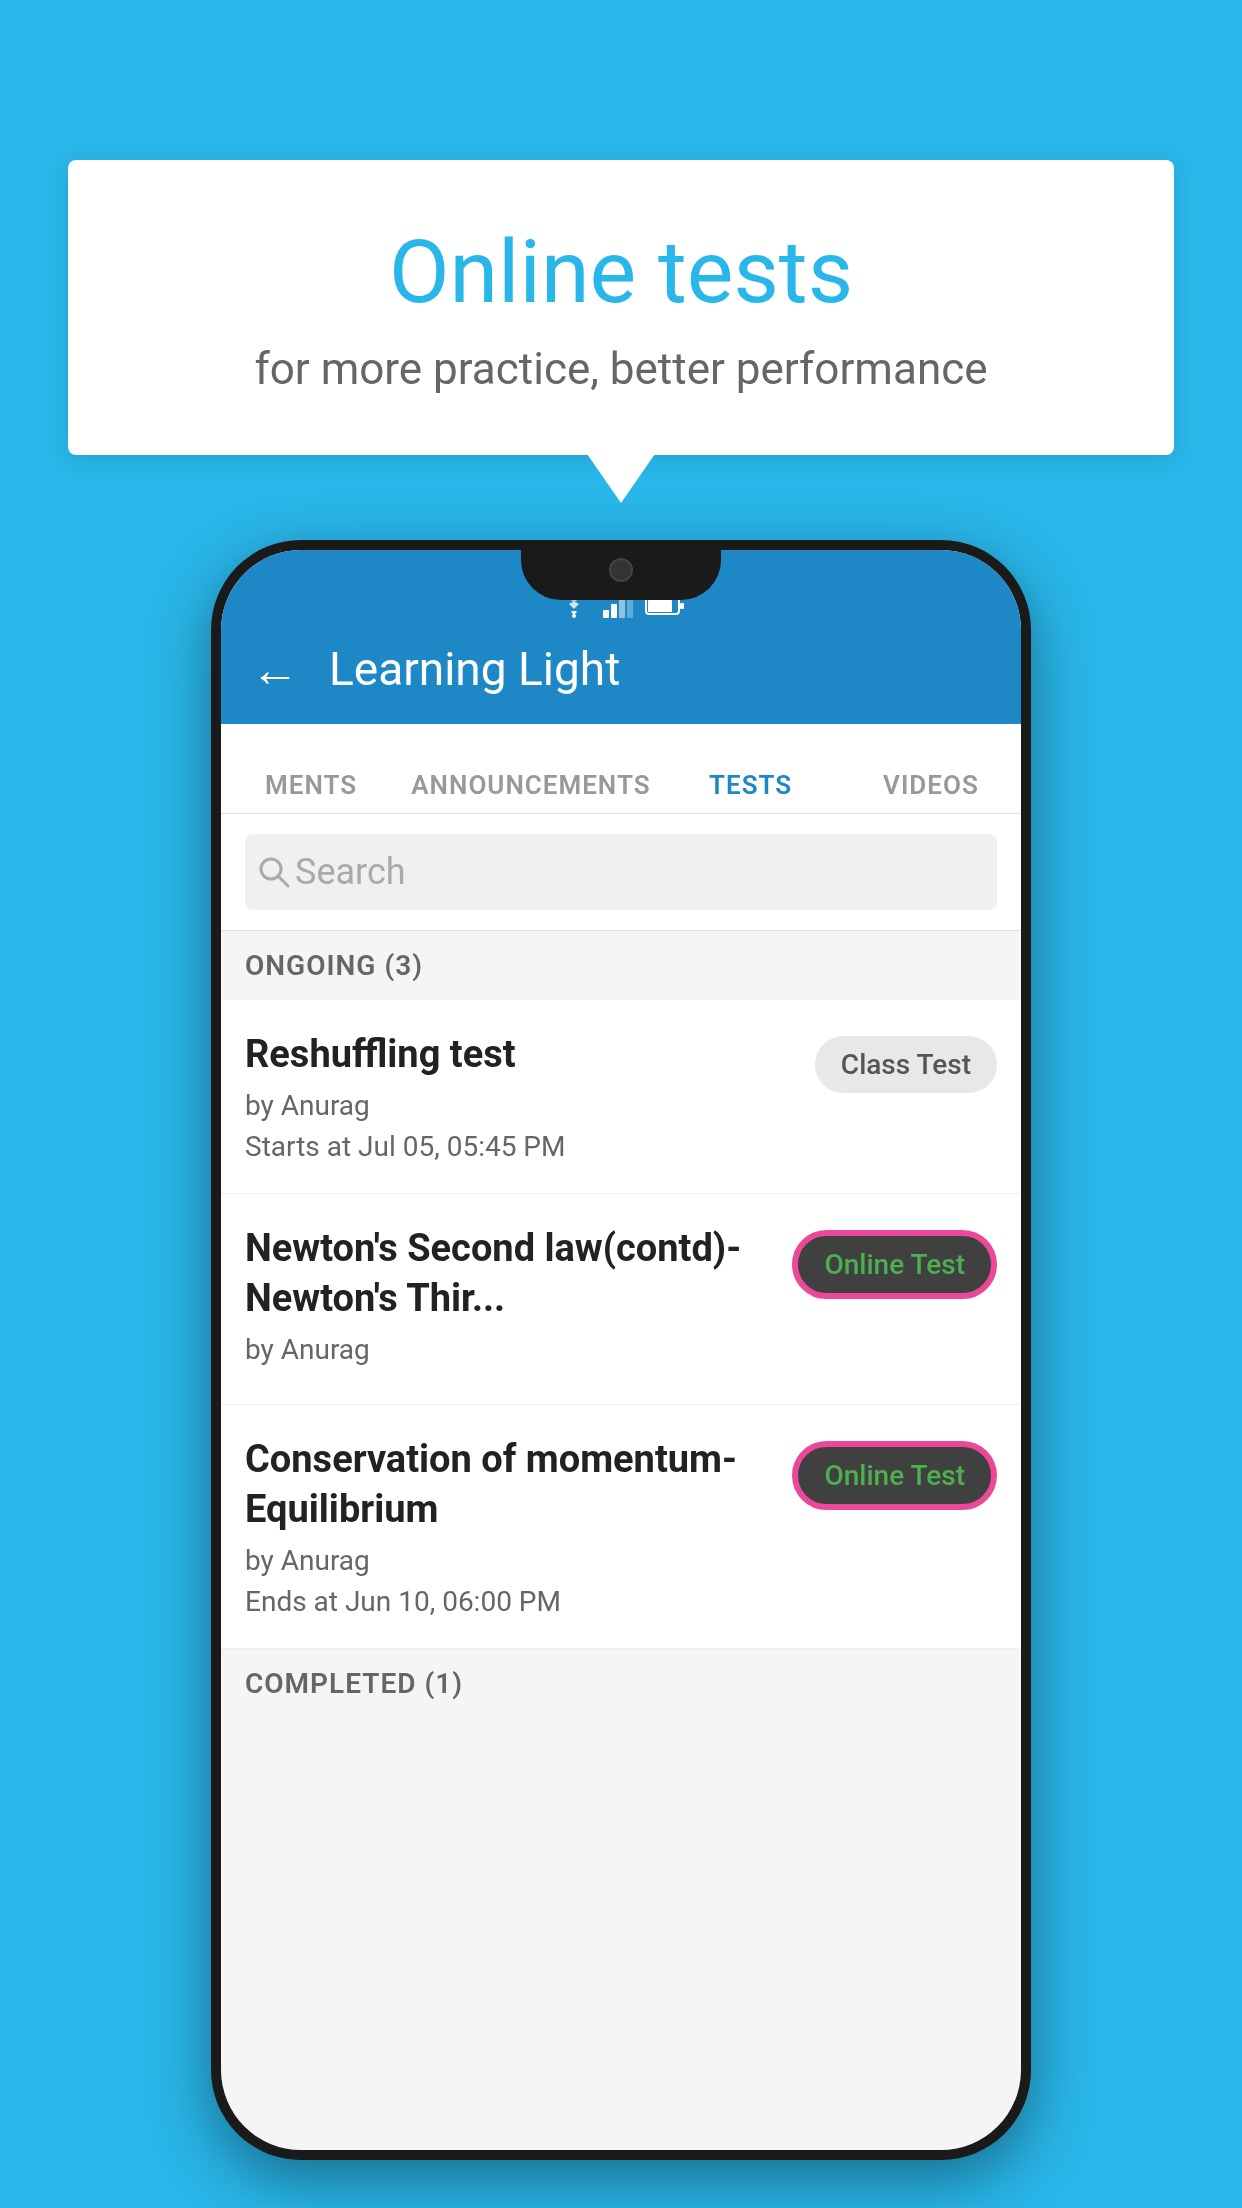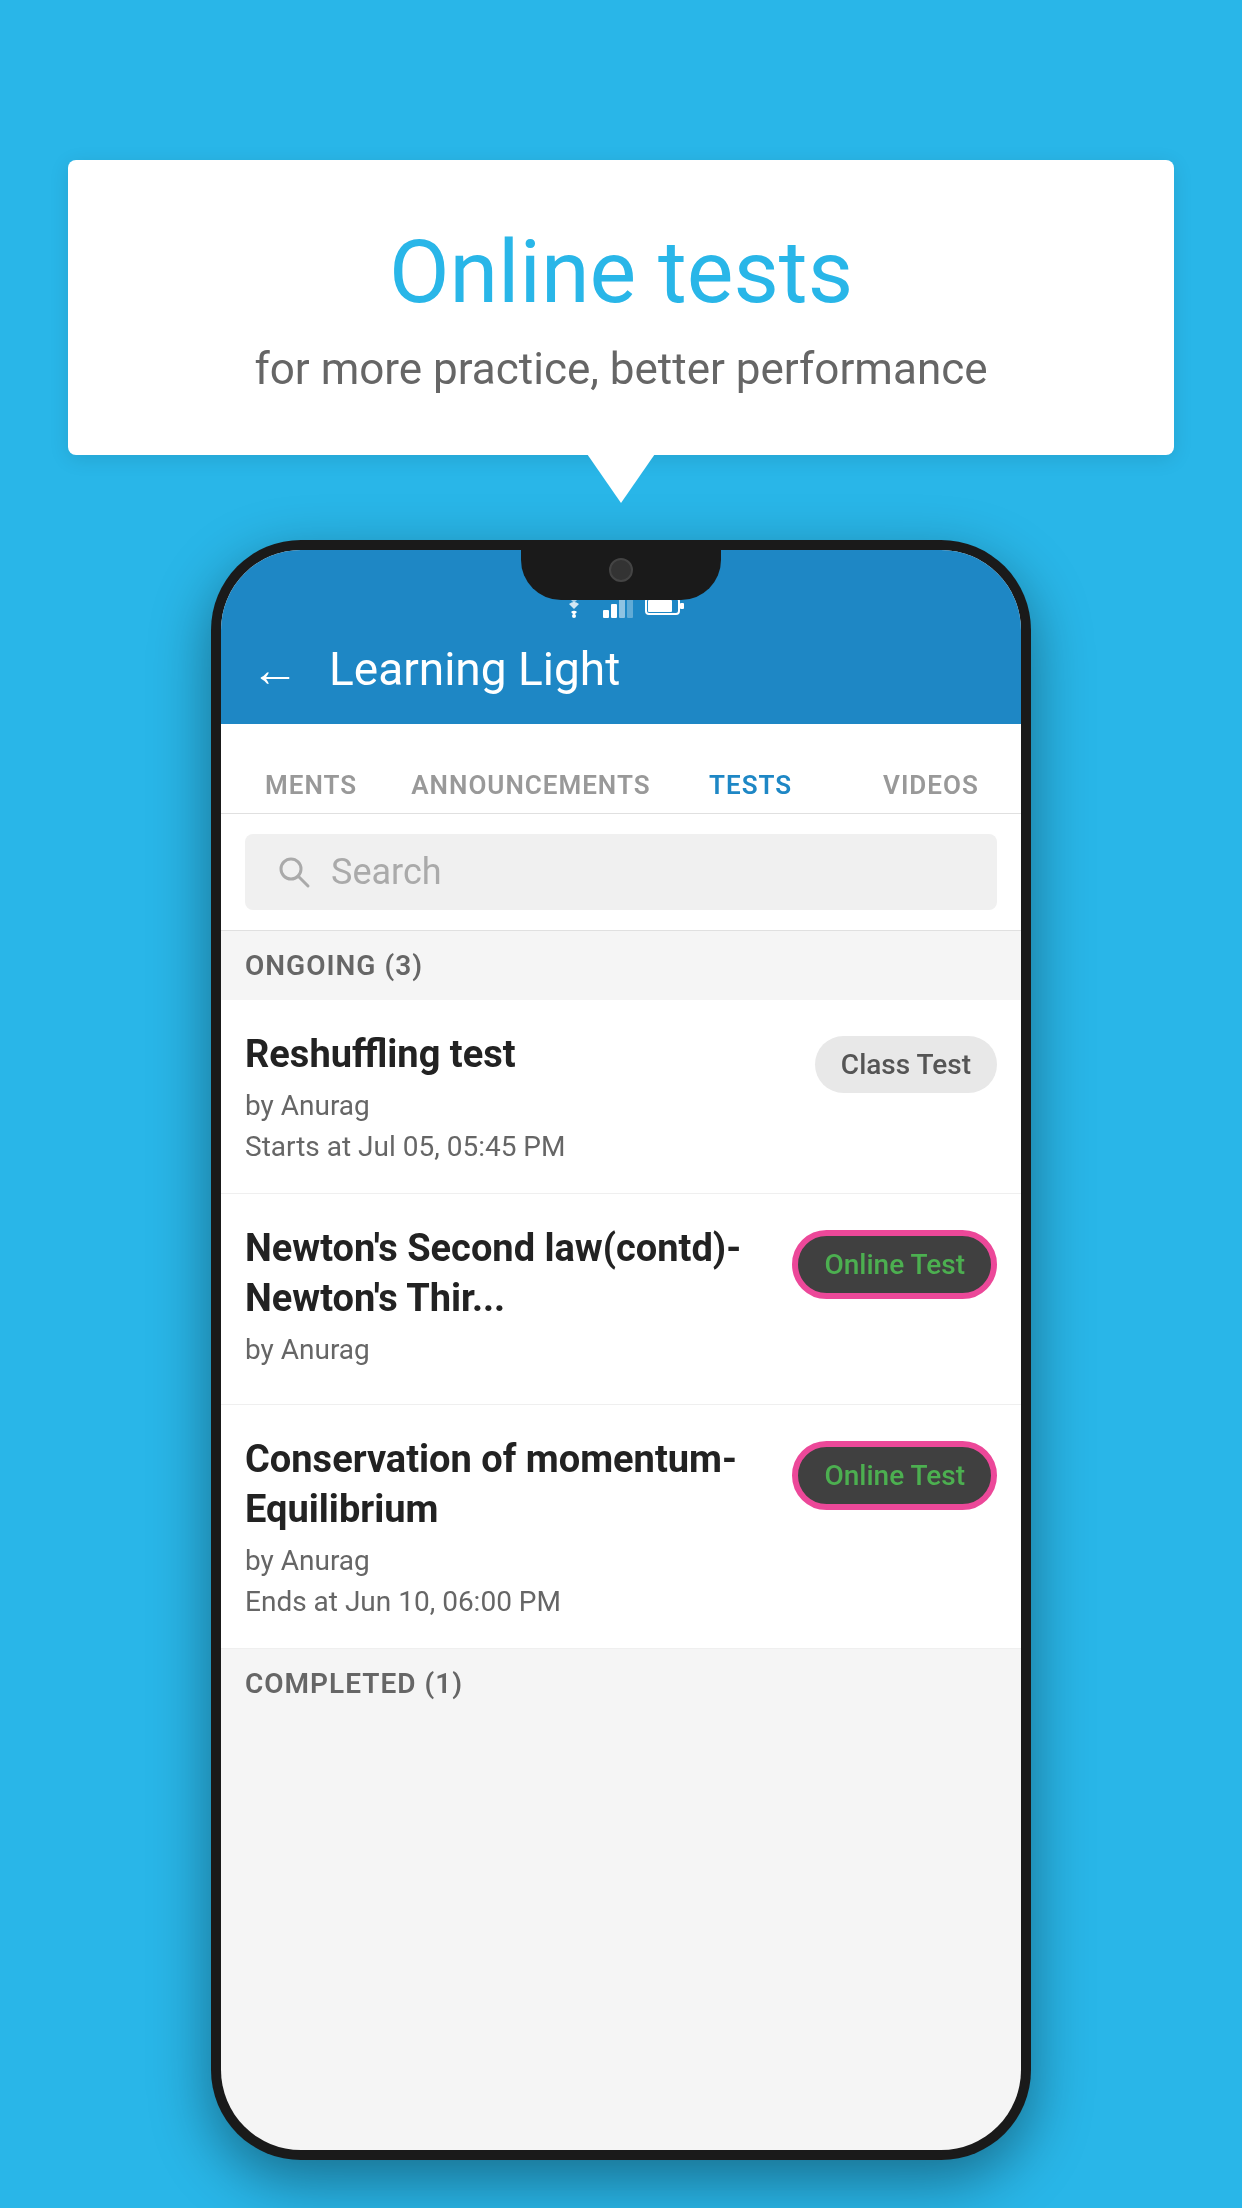--- a/index.html
+++ b/index.html
@@ -207,22 +207,22 @@
     }
 
     .search-input {
       width: 100%;
       height: 76px;
       background: #f0f0f0;
       border: none;
       border-radius: 8px;
       display: flex;
       align-items: center;
-      padding: 0 32px;
-      gap: 20px;
+      padding: 0 12px;
+      gap: 4px;
     }
 
     .search-placeholder {
       color: #aaa;
       font-size: 36px;
     }
 
     
     .section-header {
       background: #f5f5f5;

